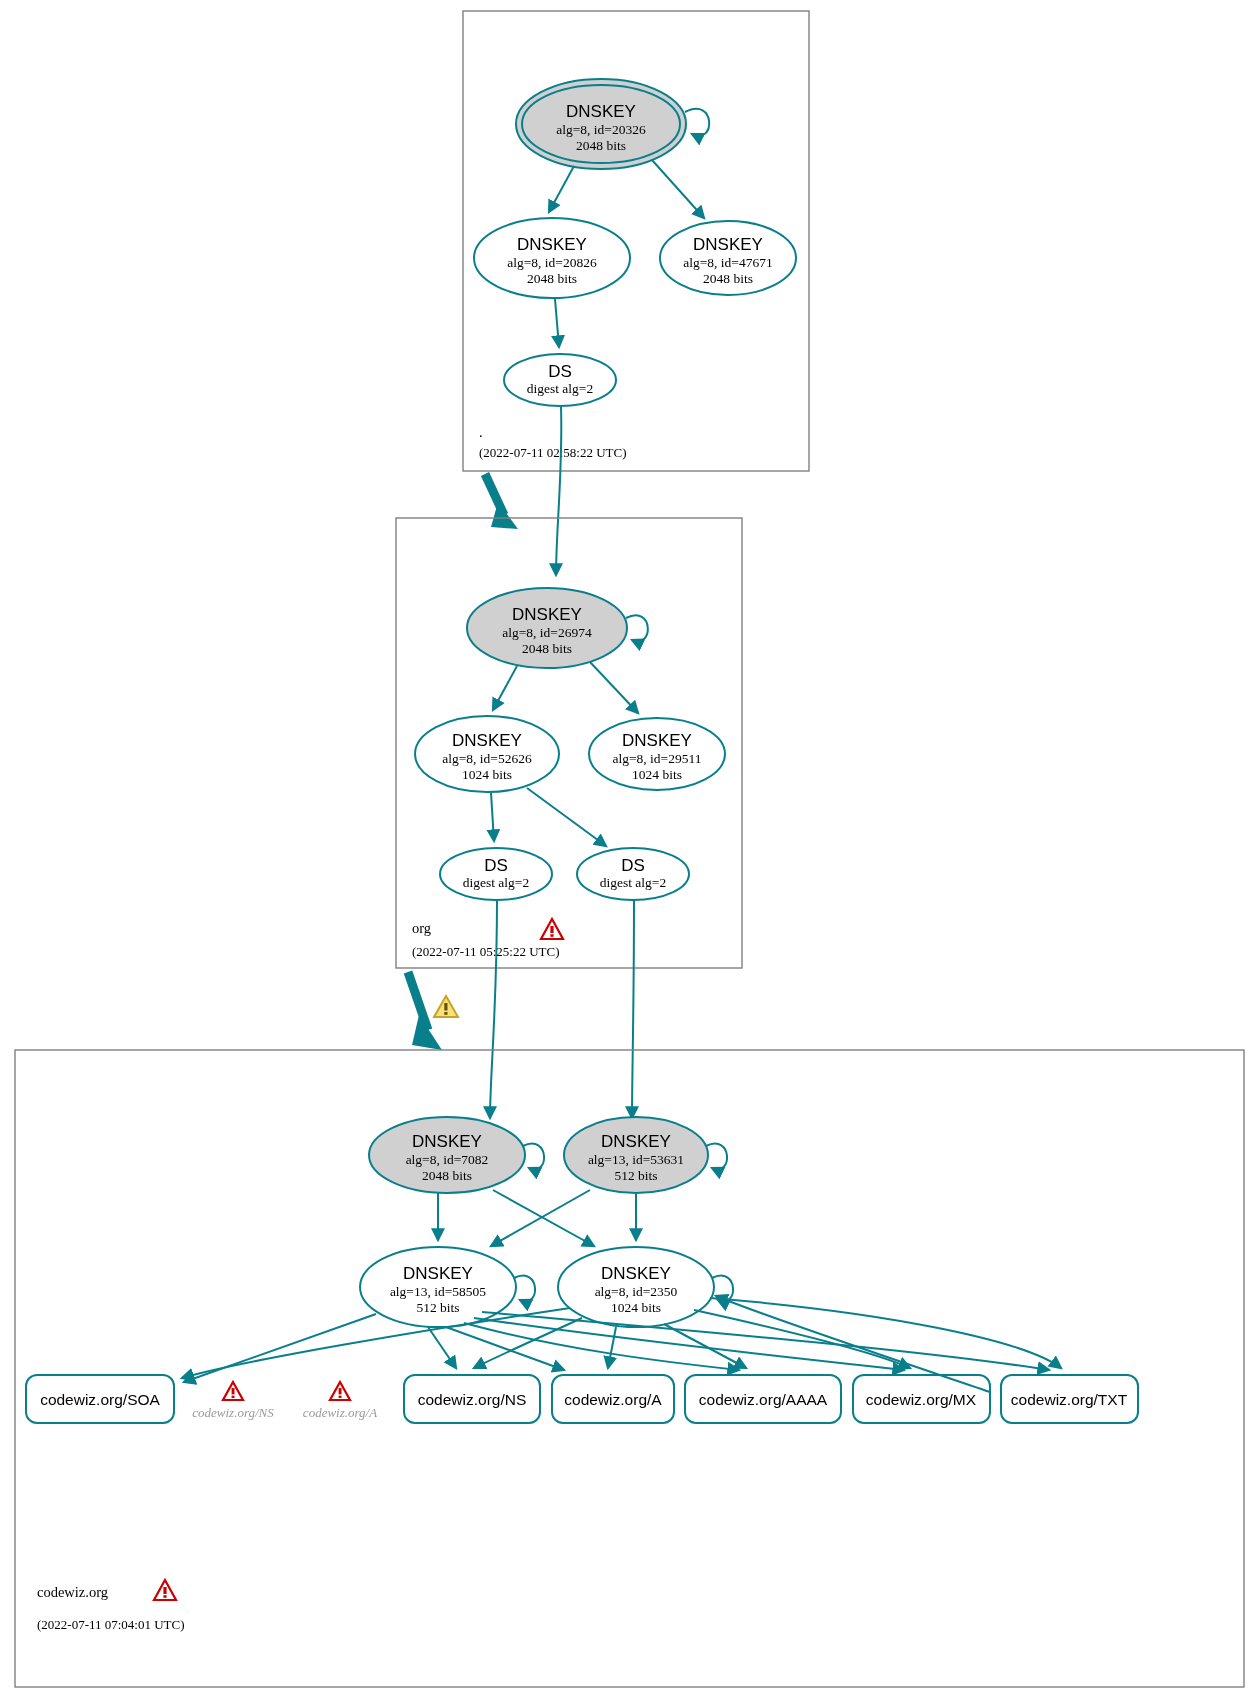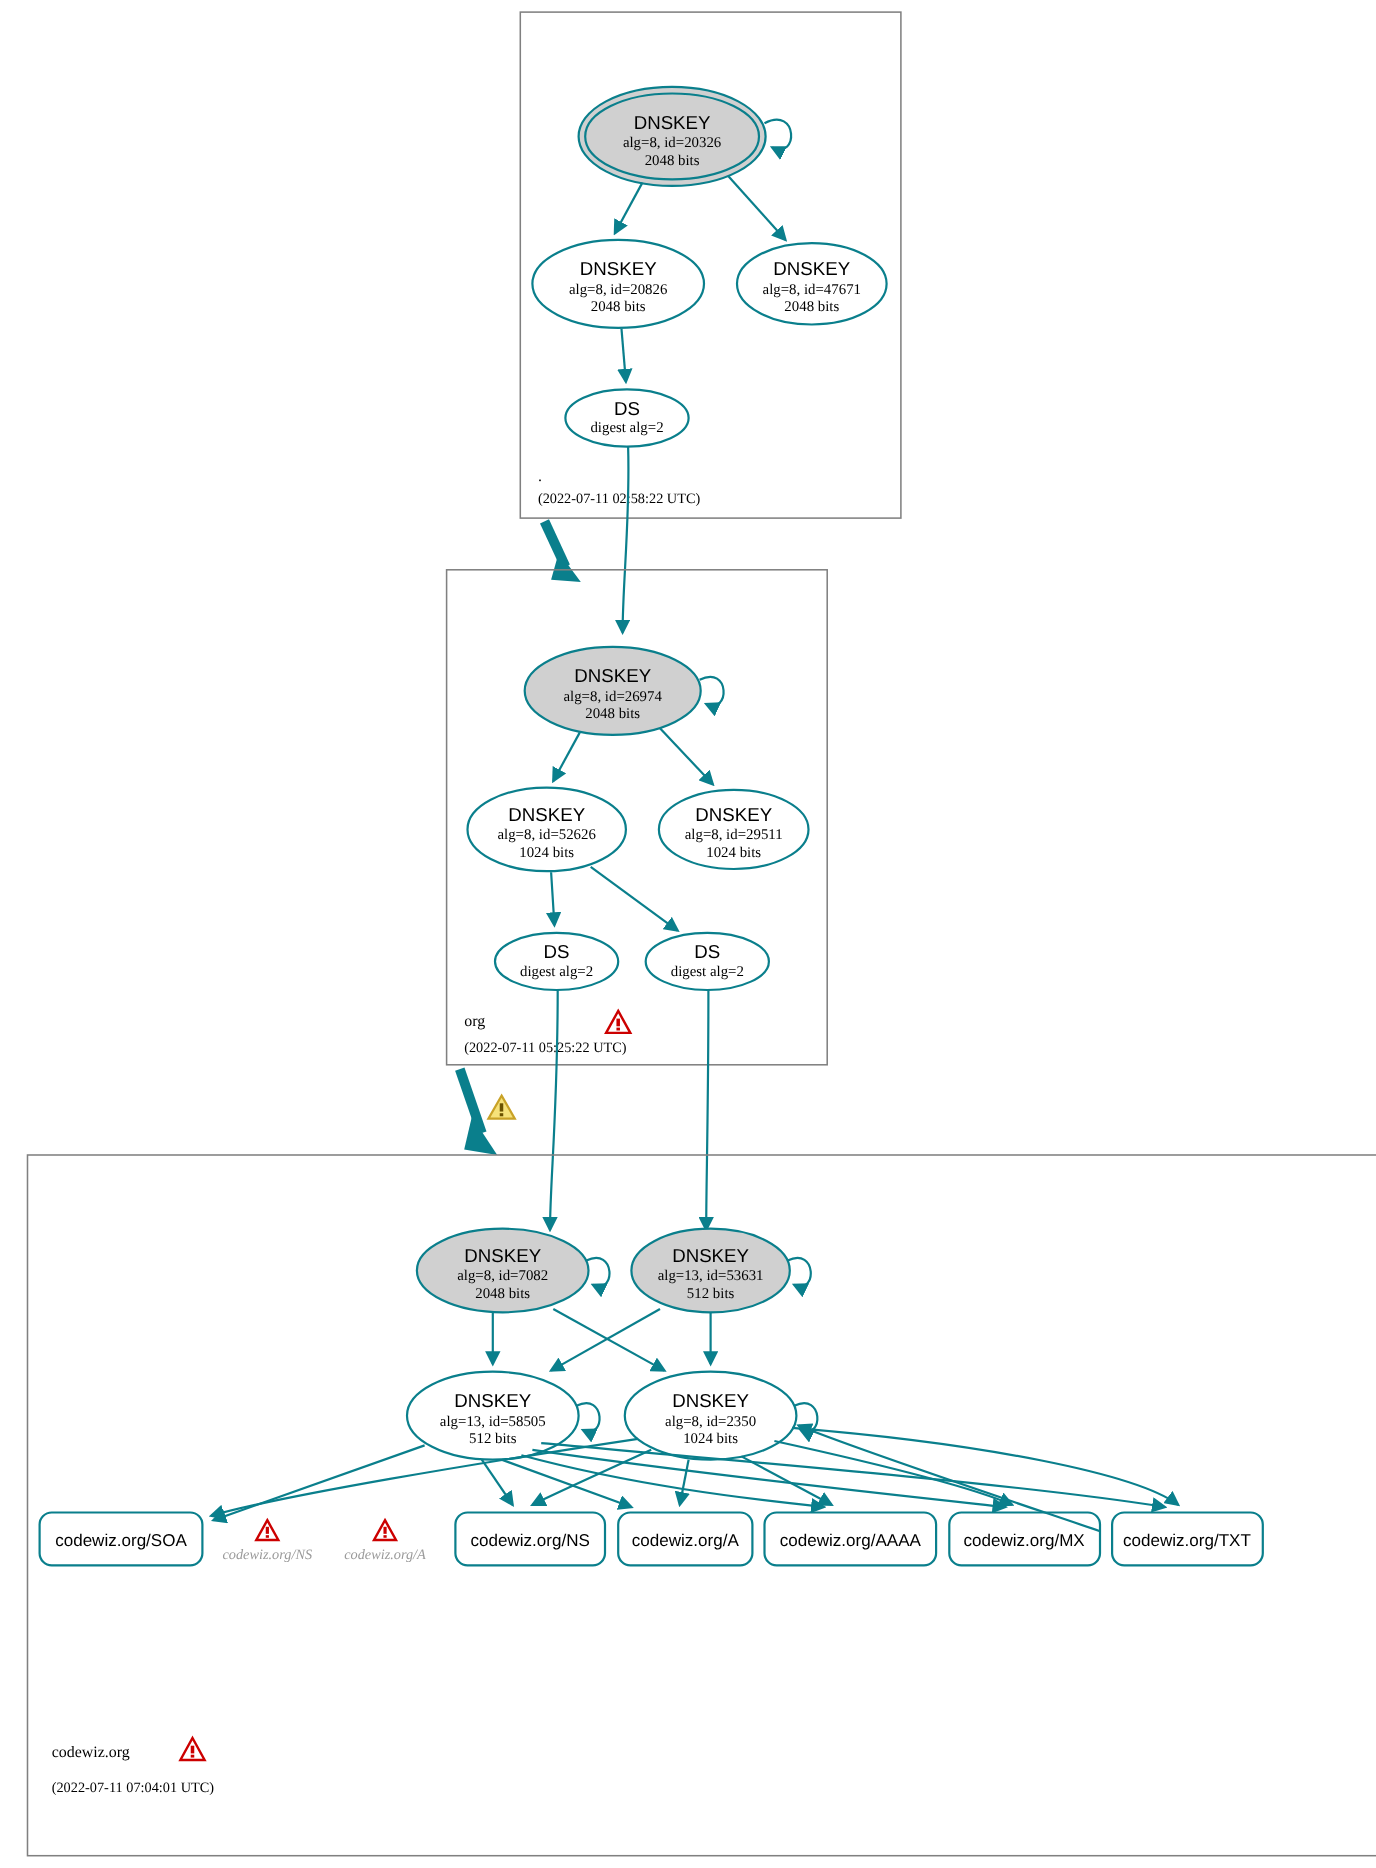--- a/index.html
+++ b/index.html
@@ -1,18 +1,18 @@
 <!DOCTYPE html>
 <html><head>
 <meta charset="utf-8">
 <style>
   html,body{margin:0;padding:0;background:#ffffff;}
   body{width:1251px;height:1698px;position:relative;
        font-family:"Liberation Serif","DejaVu Serif",serif;}
-  #stage{position:absolute;left:14px;top:0;width:1058px;height:1698px;}
+  #stage{position:absolute;left:4px;top:0;width:1058px;height:1698px;}
   svg{display:block;}
   .zonebox{fill:none;stroke:#808080;stroke-width:1.4;}
   .edge{fill:none;stroke:#0a7f8c;stroke-width:2;}
   .edge-thick{fill:none;stroke:#0a7f8c;stroke-width:9;}
   .node-ell{stroke:#0a7f8c;stroke-width:2;}
   .fill-gray{fill:#d0d0d0;}
   .fill-white{fill:#ffffff;}
   .rrbox{fill:#ffffff;stroke:#0a7f8c;stroke-width:2;}
   text{font-family:"Liberation Serif","DejaVu Serif",serif;fill:#000000;}
   .t-title{font-size:17px;font-family:"Liberation Sans","DejaVu Sans",sans-serif;}

